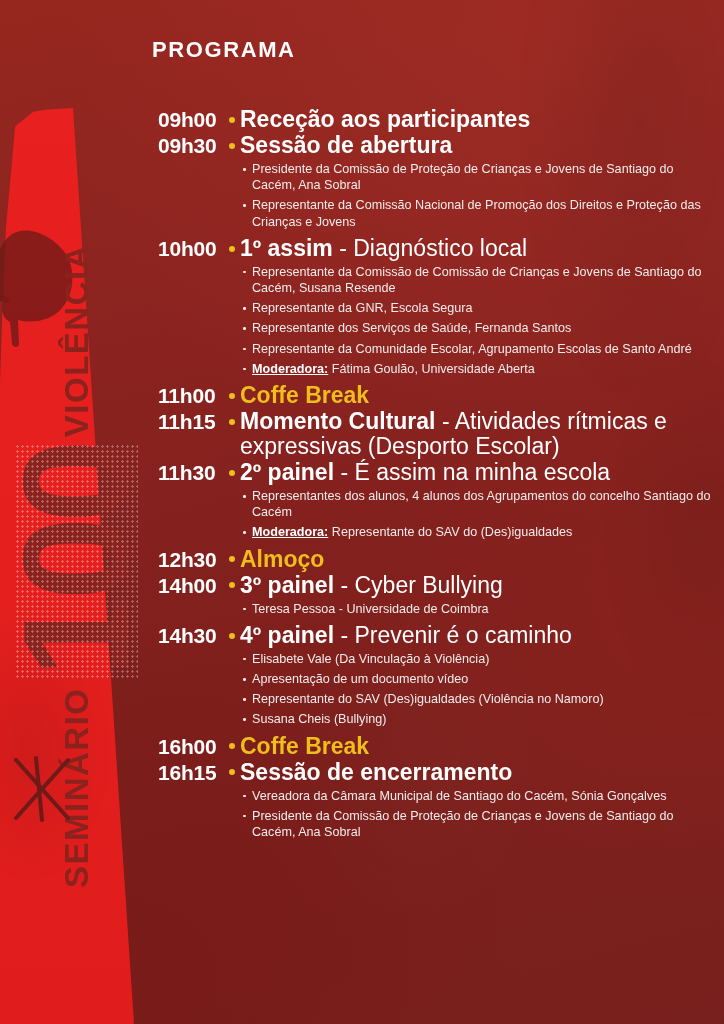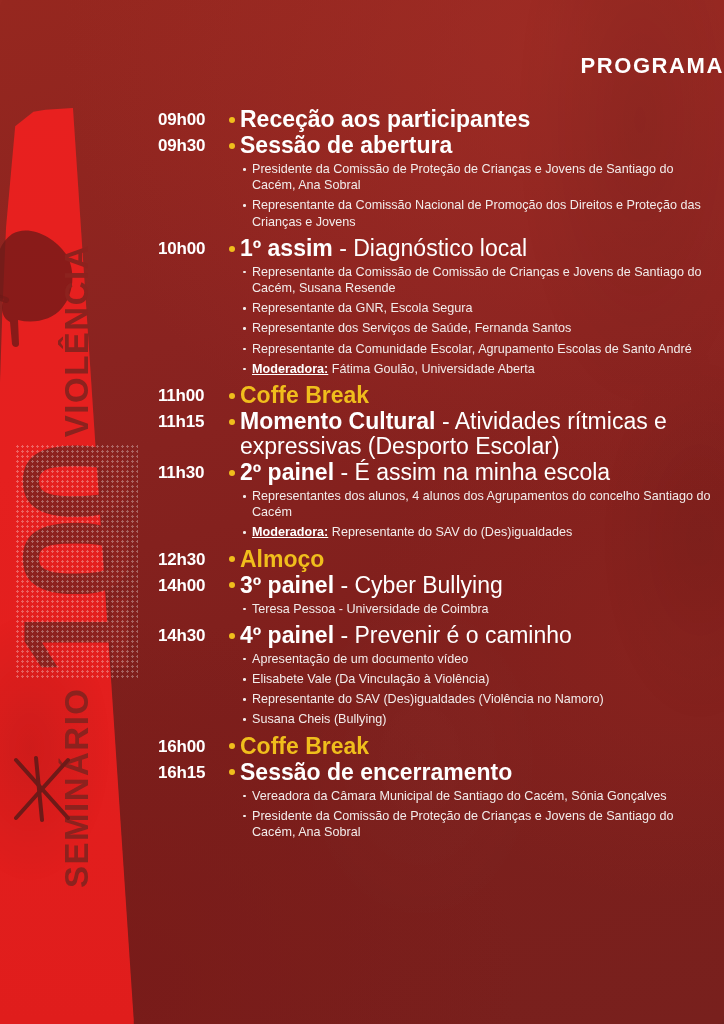--- a/index.html
+++ b/index.html
@@ -138,22 +138,22 @@
   
   #content {
     position:absolute;
     left:152px; top:0;
     width:572px; height:1024px;
     padding:0;
   }
 
   .title {
     position:absolute;
-    left:0; right:0; top:53px;
-    text-align:right;
+    left:0; right:0; top:37px;
+    text-align:left;
     color:#ffffff;
     font-family:"Liberation Sans", sans-serif;
     font-weight:bold;
     font-size:22px;
     letter-spacing:1.6px;
   }
 
   .agenda {
     position:absolute;
     left:6px; top:107px;
@@ -165,21 +165,21 @@
     display:flex;
     align-items:flex-start;
     margin-bottom:1px;
   }
   .slot-time {
     flex:0 0 auto;
     width:66px;
     text-align:left;
     color:#ffffff;
     font-weight:bold;
-    font-size:17px;
+    font-size:21px;
     line-height:25px;
     letter-spacing:-0.2px;
     font-family:"Liberation Sans", sans-serif;
   }
   .slot-dot {
     flex:0 0 auto;
     width:16px;
     line-height:25px;
     text-align:center;
   }
@@ -330,22 +330,22 @@
         </div>
         <ul class="subs">
           <li><span>Teresa Pessoa - Universidade de Coimbra</span></li>
         </ul>
         <div class="slot">
           <div class="slot-time">14h30</div>
           <div class="slot-dot"><i></i></div>
           <div class="slot-text"><span class="strong">4º painel</span><span class="rest"> - Prevenir é o caminho</span></div>
         </div>
         <ul class="subs">
+          <li><span>Elisabete Vale (Da Vinculação à Violência)</span></li>
           <li><span>Apresentação de um documento vídeo</span></li>
-          <li><span>Elisabete Vale (Da Vinculação à Violência)</span></li>
           <li><span>Representante do SAV (Des)igualdades (Violência no Namoro)</span></li>
           <li><span>Susana Cheis (Bullying)</span></li>
         </ul>
         <div class="slot highlight">
           <div class="slot-time">16h00</div>
           <div class="slot-dot"><i></i></div>
           <div class="slot-text"><span class="strong">Coffe Break</span></div>
         </div>
         <div class="slot">
           <div class="slot-time">16h15</div>

